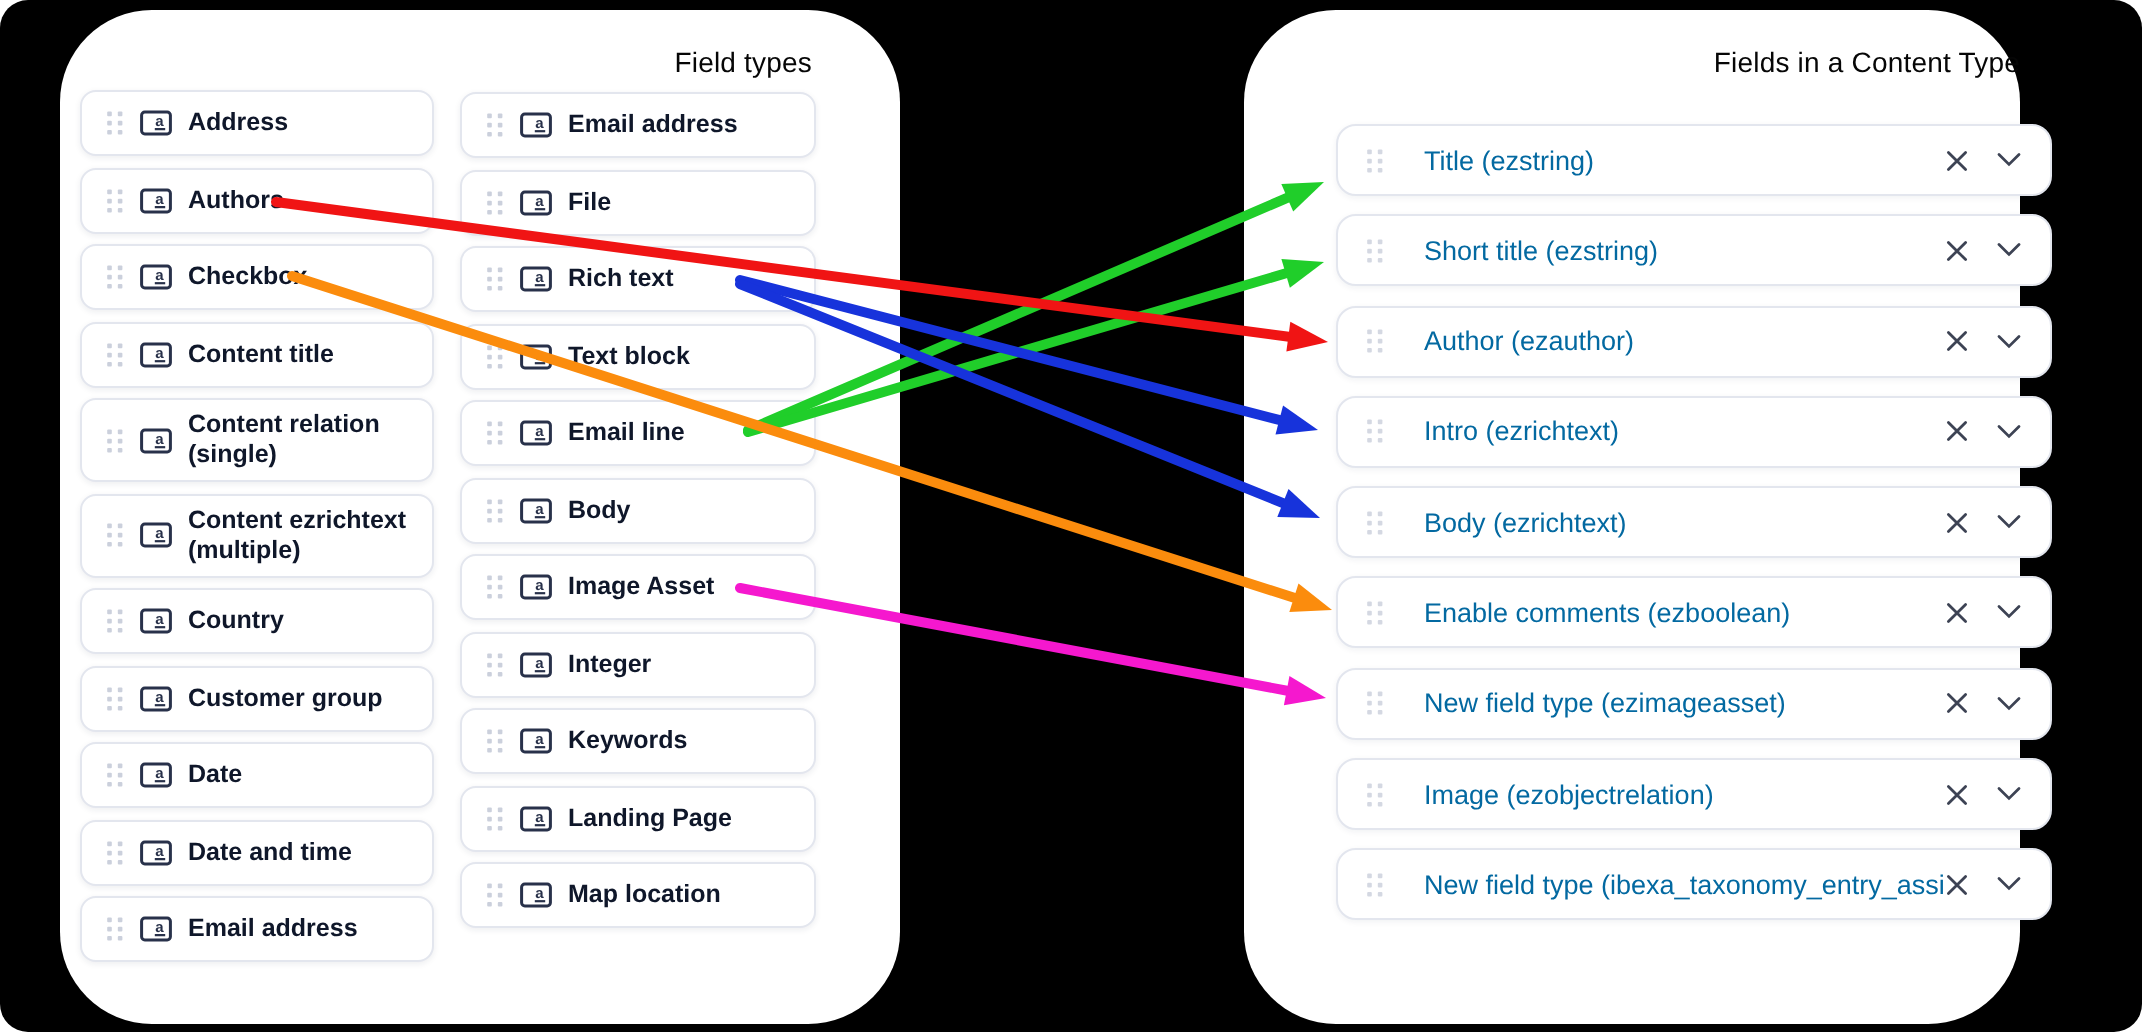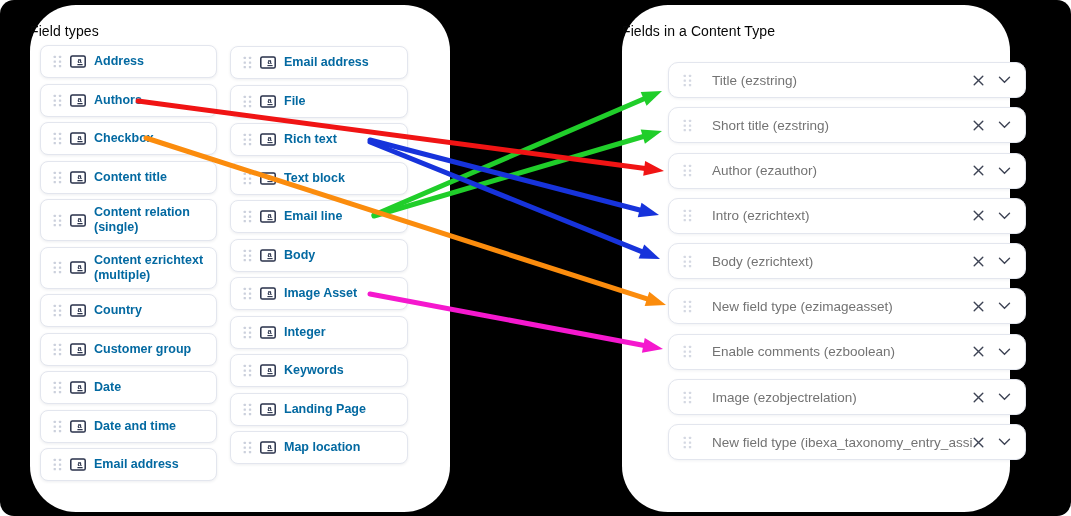--- a/index.html
+++ b/index.html
@@ -5,43 +5,43 @@
   html,body{margin:0;padding:0;background:#ffffff;}
   #canvas{
     position:relative;width:1071px;height:516px;background:#000;
     border-radius:14px;overflow:hidden;
     font-family:"Liberation Sans", sans-serif;
   }
   .panel{position:absolute;top:5px;height:507px;background:#fff;border-radius:46px;}
   #left-panel{left:30px;width:420px;}
   #right-panel{left:622px;width:388px;}
   .panel-title{
-    position:absolute;top:18px;left:0;width:100%;text-align:left;
+    position:absolute;top:18px;left:0;width:100%;text-align:right;
     font-size:14px;color:#060606;letter-spacing:.1px;
   }
   #left-panel .panel-title{padding-right:44px;box-sizing:border-box;}
   .col{position:absolute;display:flex;flex-direction:column;gap:5.5px;}
   #left-col-1{left:10px;top:40px;width:177px;}
   #left-col-2{left:200px;top:41px;width:178px;}
   .ft-item{
     background:#fff;border:1px solid #e3e6ee;border-radius:8px;
     box-shadow:0 1px 3px rgba(25,35,70,.08);
     display:flex;align-items:center;padding:5px 8px;min-height:33px;box-sizing:border-box;
   }
   .ft-handle{flex:none;display:flex;margin:0 8px 0 4px;}
   .ft-icon{flex:none;display:flex;margin-right:8px;}
-  .ft-label{font-size:12.5px;font-weight:700;color:#0369a1;line-height:15px;}
+  .ft-label{font-size:12.5px;font-weight:700;color:#0f172a;line-height:15px;}
   #right-rows{position:absolute;left:46px;top:57px;width:358px;display:flex;flex-direction:column;gap:9.3px;}
   .ct-row{
     background:#fff;border:1px solid #e3e6ee;border-radius:10px;
     box-shadow:0 1px 3px rgba(25,35,70,.06);
     display:flex;align-items:center;height:36px;padding:0 14px;box-sizing:border-box;
   }
   .ct-handle{flex:none;display:flex;margin-right:20px;}
-  .ct-label{font-size:13.5px;color:#737373;white-space:nowrap;overflow:hidden;}
+  .ct-label{font-size:13.5px;color:#0369a1;white-space:nowrap;overflow:hidden;}
   .ct-actions{margin-left:auto;display:flex;align-items:center;gap:13px;}
   .icon-btn{display:flex;align-items:center;cursor:pointer;}
   #arrow-layer{position:absolute;left:0;top:0;pointer-events:none;}
 </style>
 </head>
 <body>
 
 <div id="canvas">
 
   <div class="panel" id="left-panel">
@@ -624,46 +624,46 @@
           <span class="ct-handle">
             <svg width="9" height="13" viewBox="0 0 9 13">
               <rect x="0.6" y="0.8" width="2.3" height="2.3" rx="0.5" fill="#d4d8e2"></rect>
               <rect x="5.9" y="0.8" width="2.3" height="2.3" rx="0.5" fill="#d4d8e2"></rect>
               <rect x="0.6" y="5.4" width="2.3" height="2.3" rx="0.5" fill="#d4d8e2"></rect>
               <rect x="5.9" y="5.4" width="2.3" height="2.3" rx="0.5" fill="#d4d8e2"></rect>
               <rect x="0.6" y="10" width="2.3" height="2.3" rx="0.5" fill="#d4d8e2"></rect>
               <rect x="5.9" y="10" width="2.3" height="2.3" rx="0.5" fill="#d4d8e2"></rect>
             </svg>
           </span>
+          <span class="ct-label">Enable comments (ezboolean)</span>
+          <span class="ct-actions">
+            <span class="icon-btn">
+              <svg width="13" height="13" viewBox="0 0 13 13">
+                <path d="M2.2 2.2 L10.8 10.8 M10.8 2.2 L2.2 10.8" stroke="#3d4354" stroke-width="1.4" stroke-linecap="round" fill="none"></path>
+              </svg>
+            </span>
+            <span class="icon-btn">
+              <svg width="13" height="8" viewBox="0 0 13 8">
+                <path d="M1.5 1.3 L6.5 6.2 L11.5 1.3" stroke="#3d4354" stroke-width="1.4" fill="none" stroke-linecap="round"></path>
+              </svg>
+            </span>
+          </span>
+        </div>
+        <div class="ct-row">
+          <span class="ct-handle">
+            <svg width="9" height="13" viewBox="0 0 9 13">
+              <rect x="0.6" y="0.8" width="2.3" height="2.3" rx="0.5" fill="#d4d8e2"></rect>
+              <rect x="5.9" y="0.8" width="2.3" height="2.3" rx="0.5" fill="#d4d8e2"></rect>
+              <rect x="0.6" y="5.4" width="2.3" height="2.3" rx="0.5" fill="#d4d8e2"></rect>
+              <rect x="5.9" y="5.4" width="2.3" height="2.3" rx="0.5" fill="#d4d8e2"></rect>
+              <rect x="0.6" y="10" width="2.3" height="2.3" rx="0.5" fill="#d4d8e2"></rect>
+              <rect x="5.9" y="10" width="2.3" height="2.3" rx="0.5" fill="#d4d8e2"></rect>
+            </svg>
+          </span>
           <span class="ct-label">New field type (ezimageasset)</span>
-          <span class="ct-actions">
-            <span class="icon-btn">
-              <svg width="13" height="13" viewBox="0 0 13 13">
-                <path d="M2.2 2.2 L10.8 10.8 M10.8 2.2 L2.2 10.8" stroke="#3d4354" stroke-width="1.4" stroke-linecap="round" fill="none"></path>
-              </svg>
-            </span>
-            <span class="icon-btn">
-              <svg width="13" height="8" viewBox="0 0 13 8">
-                <path d="M1.5 1.3 L6.5 6.2 L11.5 1.3" stroke="#3d4354" stroke-width="1.4" fill="none" stroke-linecap="round"></path>
-              </svg>
-            </span>
-          </span>
-        </div>
-        <div class="ct-row">
-          <span class="ct-handle">
-            <svg width="9" height="13" viewBox="0 0 9 13">
-              <rect x="0.6" y="0.8" width="2.3" height="2.3" rx="0.5" fill="#d4d8e2"></rect>
-              <rect x="5.9" y="0.8" width="2.3" height="2.3" rx="0.5" fill="#d4d8e2"></rect>
-              <rect x="0.6" y="5.4" width="2.3" height="2.3" rx="0.5" fill="#d4d8e2"></rect>
-              <rect x="5.9" y="5.4" width="2.3" height="2.3" rx="0.5" fill="#d4d8e2"></rect>
-              <rect x="0.6" y="10" width="2.3" height="2.3" rx="0.5" fill="#d4d8e2"></rect>
-              <rect x="5.9" y="10" width="2.3" height="2.3" rx="0.5" fill="#d4d8e2"></rect>
-            </svg>
-          </span>
-          <span class="ct-label">Enable comments (ezboolean)</span>
           <span class="ct-actions">
             <span class="icon-btn">
               <svg width="13" height="13" viewBox="0 0 13 13">
                 <path d="M2.2 2.2 L10.8 10.8 M10.8 2.2 L2.2 10.8" stroke="#3d4354" stroke-width="1.4" stroke-linecap="round" fill="none"></path>
               </svg>
             </span>
             <span class="icon-btn">
               <svg width="13" height="8" viewBox="0 0 13 8">
                 <path d="M1.5 1.3 L6.5 6.2 L11.5 1.3" stroke="#3d4354" stroke-width="1.4" fill="none" stroke-linecap="round"></path>
               </svg>

